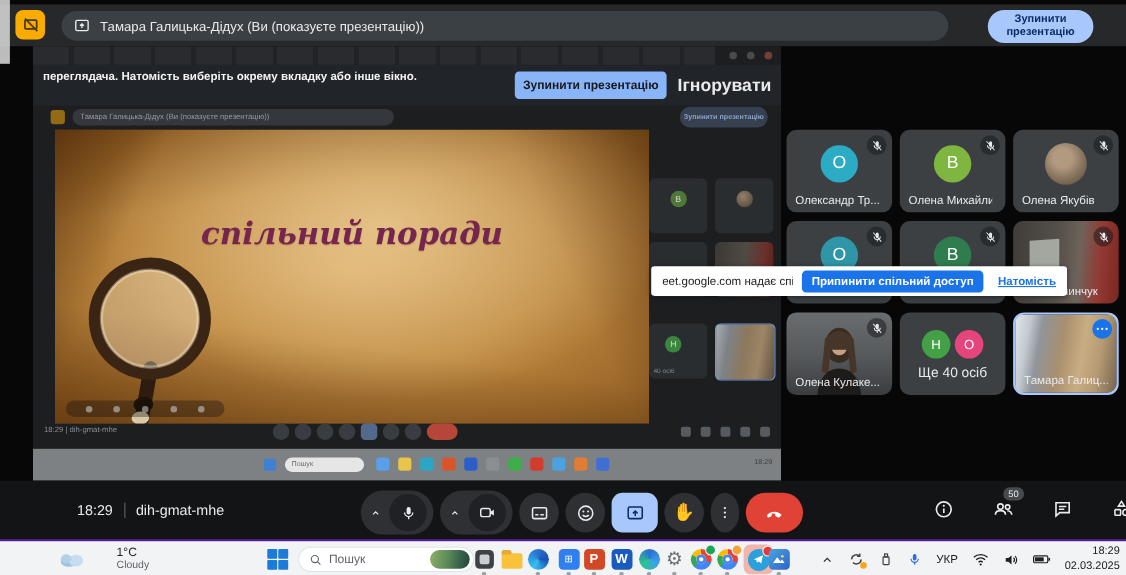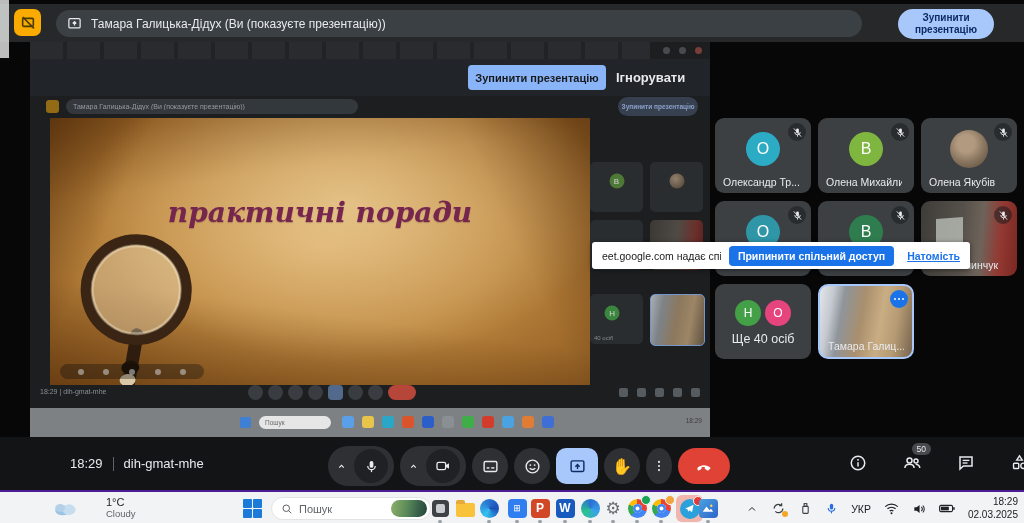--- a/index.html
+++ b/index.html
@@ -27,21 +27,21 @@
       background:repeating-linear-gradient(90deg,#34373a 0 33px,#24272a 33px 37px);}
   .win-dot{position:absolute;top:5px;width:7px;height:7px;border-radius:50%;background:#5a5e62;opacity:.7;}
   .win-dot.red{background:#a04a42;}
 
   .notice{position:absolute;left:0;top:17px;width:680px;height:37px;background:#212428;z-index:6;}
   .notice-text{position:absolute;left:9px;top:4px;font-size:10.5px;font-weight:700;
       line-height:1.5;color:#f1f3f4;}
   .notice-stop{position:absolute;left:438px;top:6px;width:138px;height:25px;border-radius:4px;
       background:#8ab4f8;color:#17191c;font-size:11px;font-weight:600;
       display:flex;align-items:center;justify-content:center;cursor:pointer;}
-  .notice-ignore{position:absolute;left:586px;top:11px;font-size:13px;font-weight:700;color:#e8eaed;cursor:pointer;}
+  .notice-ignore{position:absolute;left:586px;top:11px;font-size:16px;font-weight:700;color:#e8eaed;cursor:pointer;}
 
   
   .nested{opacity:.85;}
   .nested-topbar-badge{position:absolute;left:16px;top:58px;width:13px;height:13px;border-radius:3px;
       background:#b07e12;opacity:.8;}
   .nested-topbar-pill{position:absolute;left:36px;top:57px;width:292px;height:15px;border-radius:8px;
       background:rgba(80,86,92,.55);display:flex;align-items:center;padding-left:7px;box-sizing:border-box;}
   .nested-topbar-pill span{font-size:7px;color:#aab0b5;white-space:nowrap;overflow:hidden;}
   .nested-stop{position:absolute;right:12px;top:55px;width:80px;height:19px;border-radius:10px;
       background:rgba(140,175,235,.28);color:#9fb8e8;font-size:6.5px;font-weight:700;line-height:1.15;
@@ -205,20 +205,21 @@
   <div class="edge-artifact"></div>
 
   <div class="stage">
     <div class="tabstrip"></div>
     <div class="win-dot" style="right:40px"></div>
     <div class="win-dot" style="right:24px"></div>
     <div class="win-dot red" style="right:8px"></div>
 
     <div class="notice">
       <div class="notice-text">
+        <div>переглядача. Натомість виберіть окрему вкладку або інше вікно.</div>
       </div>
       <div class="notice-stop">Зупинити презентацію</div>
       <div class="notice-ignore">Ігнорувати</div>
     </div>
 
     <div class="nested nested-topbar-badge"></div>
     <div class="nested nested-topbar-pill">
       <span>Тамара Галицька-Дідух (Ви (показуєте презентацію))</span>
     </div>
     <div class="nested nested-stop">Зупинити презентацію</div>
@@ -228,21 +229,21 @@
         <g transform="rotate(-6 80 150)">
           <line x1="82" y1="140" x2="66" y2="196" stroke="#2e1d0e" stroke-width="13" stroke-linecap="round"></line>
           <ellipse cx="72" cy="172" rx="9" ry="7" fill="#1f1206"></ellipse>
           <ellipse cx="68" cy="184" rx="8" ry="6" fill="#d9c9a6"></ellipse>
           <ellipse cx="65" cy="195" rx="8" ry="6" fill="#c4b18c"></ellipse>
           <circle cx="86" cy="95" r="50" fill="rgba(235,222,195,.38)" stroke="#3a2413" stroke-width="11"></circle>
           <circle cx="86" cy="95" r="44" fill="none" stroke="rgba(255,245,220,.35)" stroke-width="3"></circle>
         </g>
       </svg>
       <div class="slide-title">
-        <div class="l2">практичні поради</div>
+        <div class="l2">спільний поради</div>
       </div>
       <div class="slide-controls">
         <i></i>
           <i></i>
           <i></i>
           <i></i>
           <i></i>
       </div>
     </div>
 
@@ -375,20 +376,37 @@
         <svg width="11" height="11" viewBox="0 0 24 24">
             <path d="M12 3a3 3 0 0 1 3 3v5a3 3 0 0 1-6 0V6a3 3 0 0 1 3-3z" fill="#e8eaed"></path>
             <path d="M6 11a6 6 0 0 0 12 0" fill="none" stroke="#e8eaed" stroke-width="2"></path>
             <line x1="12" y1="17" x2="12" y2="21" stroke="#e8eaed" stroke-width="2"></line>
             <line x1="4" y1="3" x2="20" y2="21" stroke="#e8eaed" stroke-width="2"></line>
           </svg>
       </div>
       <div class="cap" style="left:32px">Калинчук</div>
     </div>
 
+    <div class="tile video6">
+      <svg class="abs" style="left:0;top:0" width="96" height="75" viewBox="0 0 96 75">
+        <ellipse cx="48" cy="30" rx="13" ry="16" fill="#3a2c20"></ellipse>
+        <ellipse cx="48" cy="29" rx="8" ry="10" fill="#c4a183"></ellipse>
+        <path d="M35 24 q13-14 26 0 l3 30 -6 2 -2-22 -16 0 -2 22 -6-2z" fill="#46362a"></path>
+        <path d="M28 75 q3-24 20-24 q17 0 20 24z" fill="#1e1c1a"></path>
+      </svg>
+      <div class="micoff">
+        <svg width="11" height="11" viewBox="0 0 24 24">
+            <path d="M12 3a3 3 0 0 1 3 3v5a3 3 0 0 1-6 0V6a3 3 0 0 1 3-3z" fill="#e8eaed"></path>
+            <path d="M6 11a6 6 0 0 0 12 0" fill="none" stroke="#e8eaed" stroke-width="2"></path>
+            <line x1="12" y1="17" x2="12" y2="21" stroke="#e8eaed" stroke-width="2"></line>
+            <line x1="4" y1="3" x2="20" y2="21" stroke="#e8eaed" stroke-width="2"></line>
+          </svg>
+      </div>
+      <div class="cap">Олена Кулаке...</div>
+    </div>
 
     <div class="tile">
       <div class="duo">
         <span class="a" style="background:#43a047">Н</span>
         <span class="a" style="background:#e5447d">О</span>
       </div>
       <div class="more-label">Ще 40 осіб</div>
     </div>
 
     <div class="tile video8">

